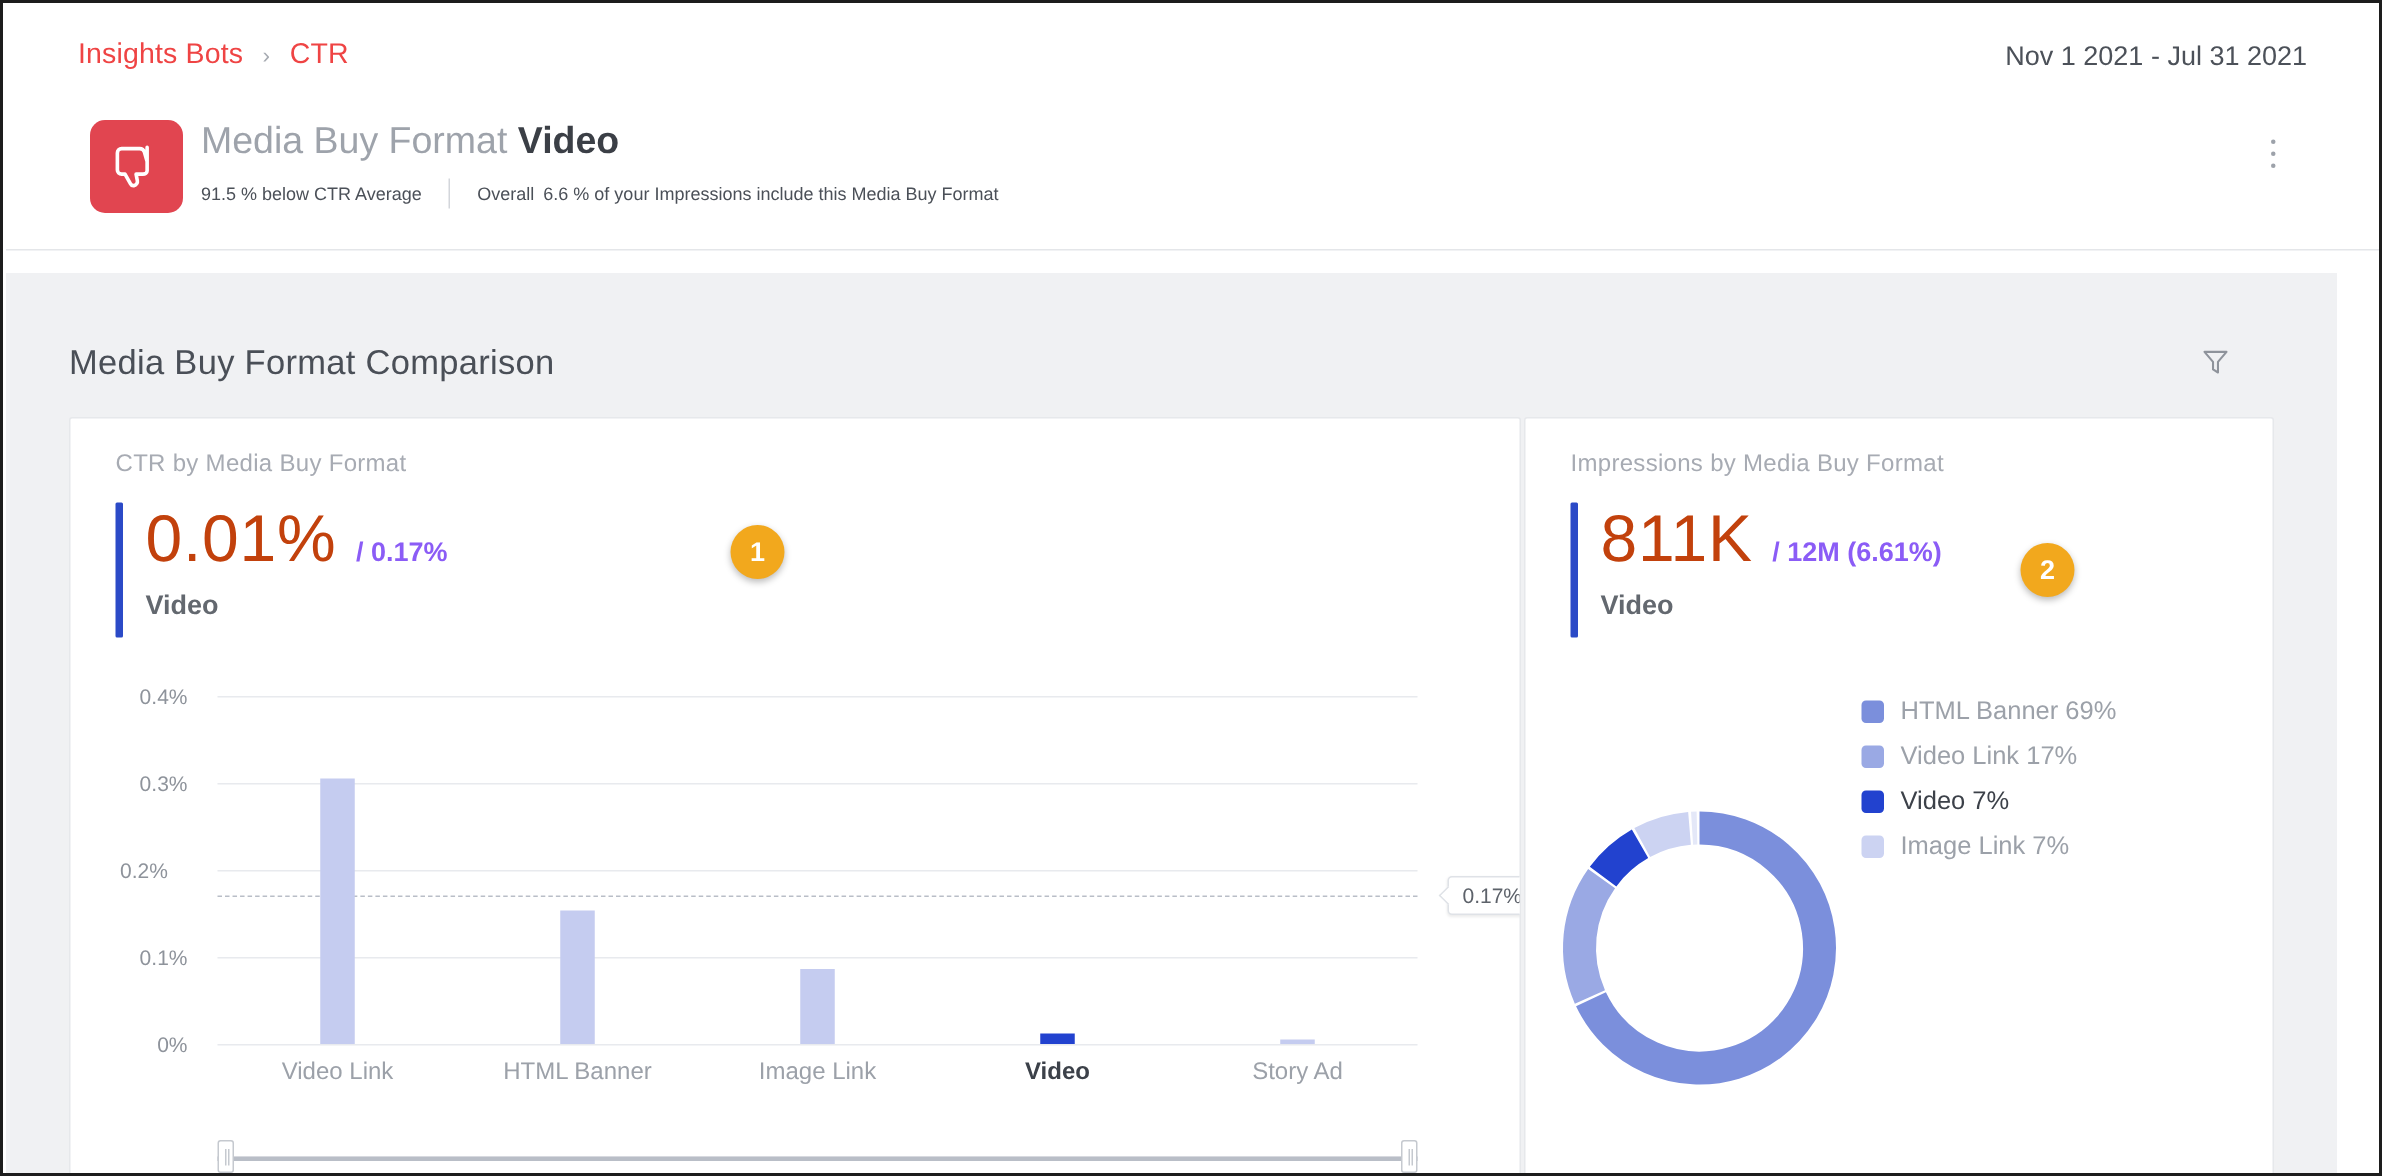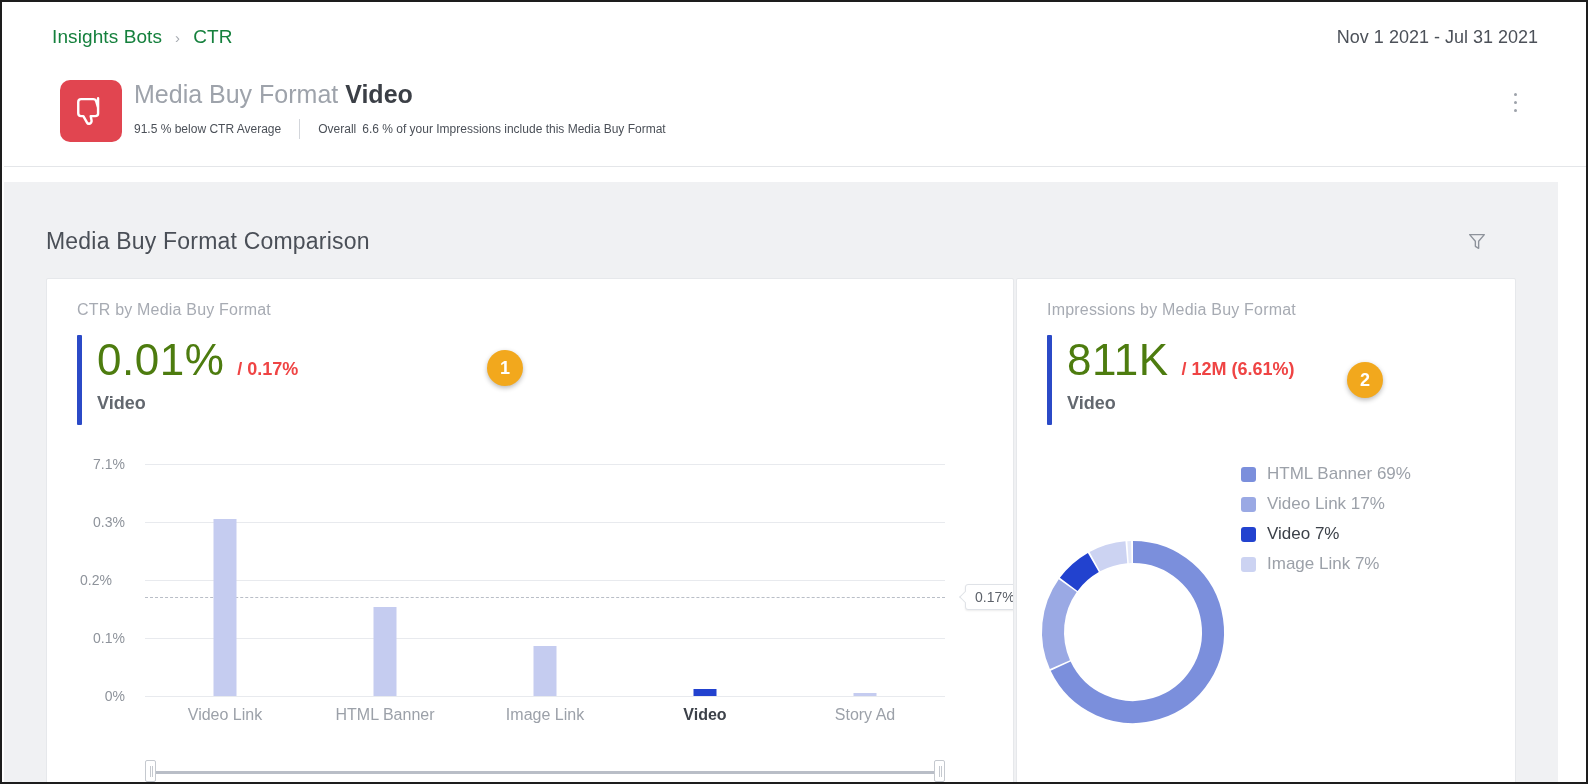--- a/index.html
+++ b/index.html
@@ -16,21 +16,21 @@
   
   #header {
     position: absolute; left: 2px; top: 2px; width: 1582px; height: 163px;
     background: #ffffff; border-bottom: 1px solid #e4e6e9;
   }
   #breadcrumb {
     position: absolute; left: 48px; top: 22px;
     font-size: 19px; color: #5c6169; letter-spacing: .1px;
     display: flex; align-items: center; gap: 13px;
   }
-  #breadcrumb .crumb { color: #15803d; }
+  #breadcrumb .crumb { color: #ef4444; }
   #breadcrumb .sep { color: #a7abb2; font-size: 15px; }
   #daterange {
     position: absolute; right: 48px; top: 23px;
     font-size: 18px; color: #4c5159; white-space: nowrap;
   }
   #kebab {
     position: absolute; right: 62px; top: 78px;
     width: 18px; height: 40px;
     display: flex; flex-direction: column; align-items: center;
     justify-content: center; gap: 5px; cursor: pointer;
@@ -87,22 +87,22 @@
     position: absolute; left: 30px; top: 22px;
     font-size: 16px; color: #a7abb3; letter-spacing: .2px;
   }
 
   .kpi { position: absolute; left: 30px; top: 56px; padding-left: 20px; }
   .kpi .accent {
     position: absolute; left: 0; top: 0; width: 5px; height: 90px;
     background: #2b4ac7; border-radius: 1px;
   }
   .kpi-row { display: flex; align-items: baseline; gap: 13px; }
-  .kpi-main { font-size: 44px; color: #4d7c0f; font-weight: 300; letter-spacing: .5px; line-height: 1.15; }
-  .kpi-sub  { font-size: 18px; color: #ef4444; font-weight: 700; }
+  .kpi-main { font-size: 44px; color: #c2410c; font-weight: 300; letter-spacing: .5px; line-height: 1.15; }
+  .kpi-sub  { font-size: 18px; color: #8b5cf6; font-weight: 700; }
   .kpi-name { font-size: 18px; color: #63686f; font-weight: 700; margin-top: 7px; }
 
   .badge {
     position: absolute; width: 36px; height: 36px; border-radius: 50%;
     background: #f2a81d; color: #ffffff; font-size: 18px; font-weight: 700;
     display: flex; align-items: center; justify-content: center;
     box-shadow: 0 2px 5px rgba(0,0,0,.28); cursor: pointer;
   }
   #badge-1 { left: 440px; top: 71px; }
   #badge-2 { left: 330px; top: 83px; }
@@ -244,21 +244,21 @@
       </div>
 
       <div class="badge" id="badge-1">1</div>
 
       <div id="barchart">
         <div class="ylabels" id="ylabels">
             <div class="ytick" style="top: 232px;">0%</div>
             <div class="ytick" style="top: 174px;">0.1%</div>
             <div class="ytick" style="top: 116px; text-align: center;">0.2%</div>
             <div class="ytick" style="top: 58px;">0.3%</div>
-            <div class="ytick" style="top: 0px;">7.1%</div>
+            <div class="ytick" style="top: 0px;">0.4%</div>
           </div>
         <div class="plot" id="plot">
             <div class="gridline" style="top: 232px;"></div>
             <div class="gridline" style="top: 174px;"></div>
             <div class="gridline" style="top: 116px;"></div>
             <div class="gridline" style="top: 58px;"></div>
             <div class="gridline" style="top: 0px;"></div>
             <div class="avgline" style="top: 133.4px;"></div>
             <div class="bar" title="0.305%" style="left: 80px; height: 176.9px;"></div>
             <div class="xlabel" style="left: 80px;">Video Link</div>

